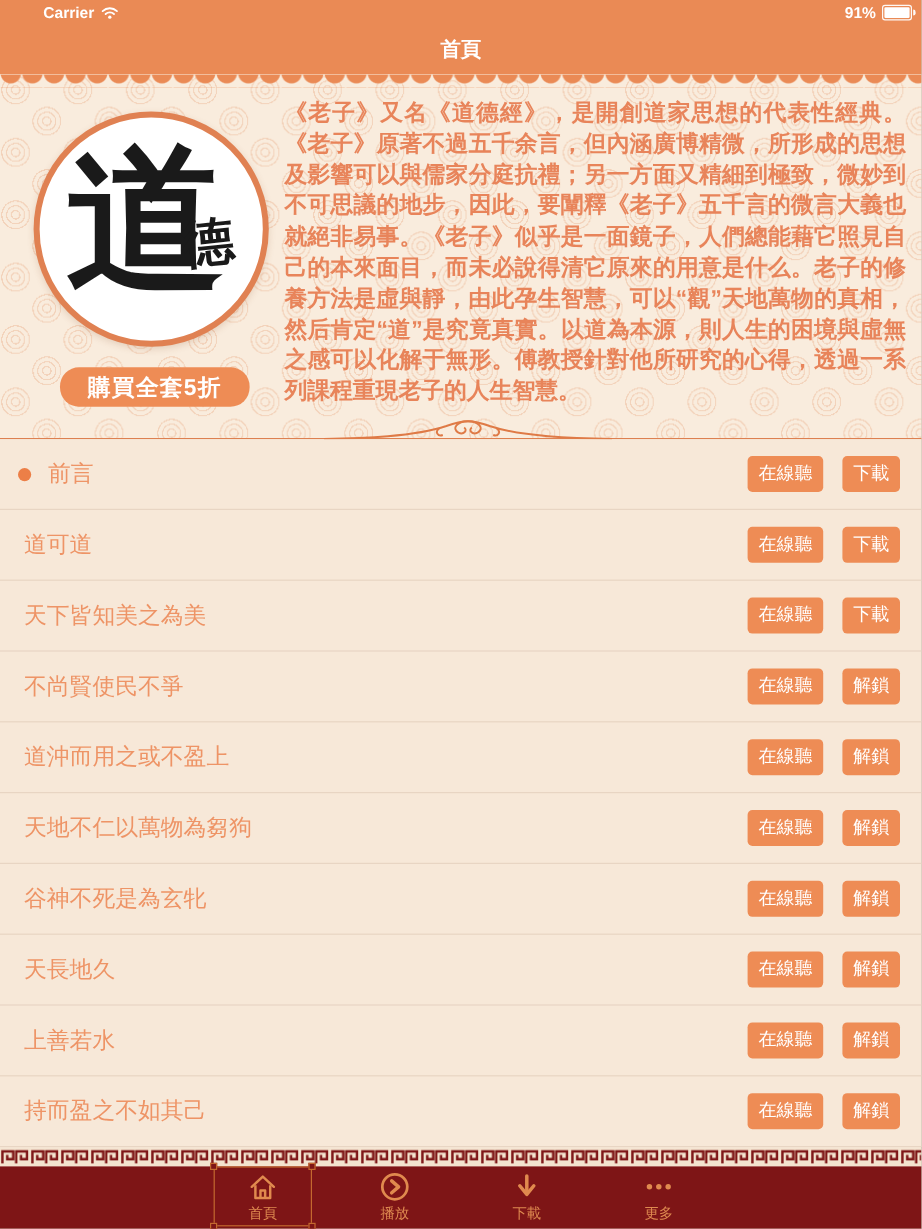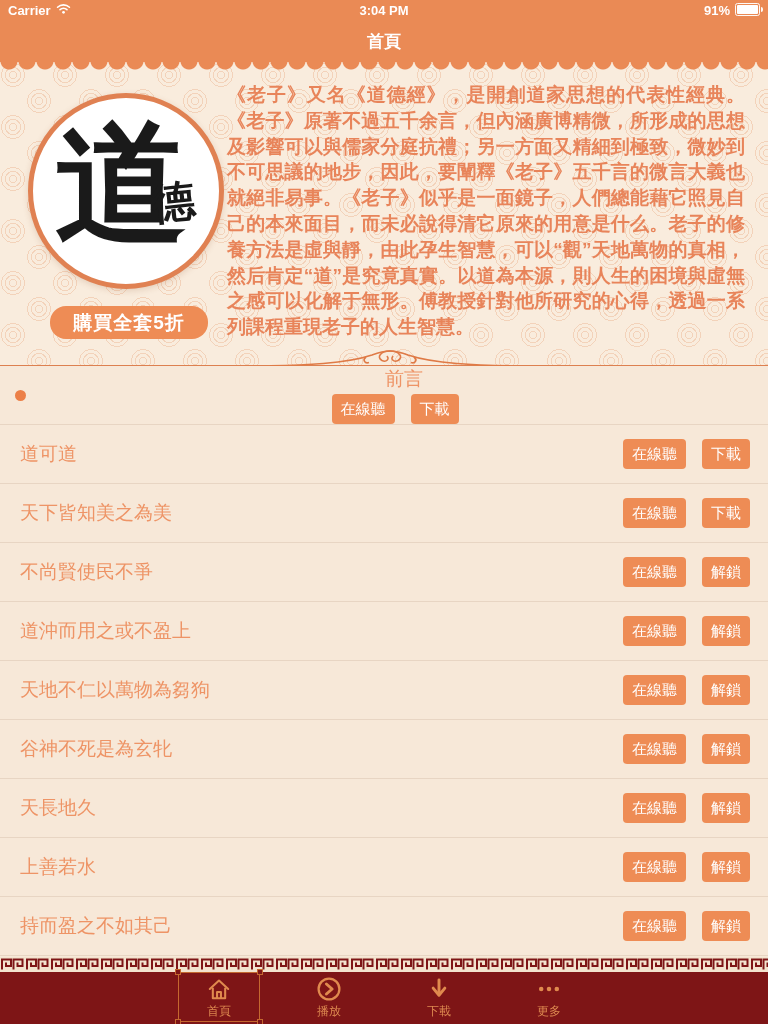--- a/index.html
+++ b/index.html
@@ -2,21 +2,21 @@
 <html><head>
 <meta charset="utf-8">
 <style>
   html,body{margin:0;padding:0;}
   body{font-family:"Liberation Sans",sans-serif;background:#555;}
   .screen{position:relative;width:768px;height:1024px;overflow:hidden;background:#F7E8D8;margin:0 auto;}
 
   
   .statusbar{position:absolute;top:0;left:0;width:768px;height:20px;background:#EA8A55;
     display:flex;align-items:center;justify-content:space-between;color:#fff;font-size:13px;font-weight:bold;box-sizing:border-box;padding:0 8px;}
-  .sb-left,.sb-right{display:flex;align-items:flex-start;gap:5px;width:130px;}
+  .sb-left,.sb-right{display:flex;align-items:center;gap:5px;width:130px;margin-left:28px;}
   .sb-right{justify-content:flex-end;}
   .sb-center{flex:1;text-align:center;}
   .battery{position:relative;display:inline-block;width:23px;height:11px;border:1px solid rgba(255,255,255,.95);border-radius:2.5px;}
   .battery::before{content:"";position:absolute;left:1px;top:1px;right:1px;bottom:1px;background:#fff;border-radius:1px;}
   .battery::after{content:"";position:absolute;right:-4px;top:3px;width:2.5px;height:5px;background:rgba(255,255,255,.95);border-radius:0 2px 2px 0;}
   .navbar{position:absolute;top:20px;left:0;width:768px;height:42px;background:#EA8A55;
     display:flex;align-items:center;justify-content:center;}
   .nav-title{color:#fff;font-size:17px;font-weight:600;}
 
   
@@ -28,29 +28,29 @@
     background-size:52px 52px;background-position:0 0,26px 26px;}
   .scallop{position:absolute;top:0;left:0;width:768px;height:11px;
     background-image:radial-gradient(circle at 9px -1px, #EA8A55 8px, transparent 9px);
     background-size:18px 11px;background-repeat:repeat-x;}
   .logo-circle{position:absolute;left:28px;top:31px;width:196px;height:196px;border-radius:50%;
     background:#fff;border:5px solid #E08152;box-sizing:border-box;box-shadow:0 2px 6px rgba(140,80,40,.18);}
   .logo-main{position:absolute;left:22px;top:-4px;font-family:"DejaVu Serif",serif;font-size:132px;font-weight:bold;color:#1a1a1a;line-height:1.35;}
   .logo-sub{position:absolute;right:24px;bottom:52px;font-family:"DejaVu Serif",serif;font-size:44px;font-weight:bold;color:#1a1a1a;transform:rotate(-6deg);}
   .buy-btn{position:absolute;left:50px;top:244px;width:158px;height:33px;background:#EE8C55;color:#fff;
     border:none;border-radius:16px;font-size:19px;font-weight:bold;font-family:inherit;cursor:pointer;letter-spacing:1px;}
-  .desc{position:absolute;left:227px;top:20px;width:518px;margin:0;font-size:19px;line-height:25.8px;
+  .desc{position:absolute;left:237px;top:20px;width:518px;margin:0;font-size:19px;line-height:25.8px;
     color:#E8845A;font-weight:bold;text-align:justify;}
   .flourish{position:absolute;left:270px;bottom:-2px;}
 
   
   .list{position:absolute;top:366px;left:0;width:768px;background:#F7E8D8;}
   .row{position:relative;height:59px;display:flex;align-items:center;box-sizing:border-box;
     border-bottom:1px solid #E8D5C3;padding-left:20px;}
-  .row.playing{padding-left:40px;flex-direction:column;}
+  .row.playing{padding-left:40px;}
   .dot{position:absolute;left:15px;top:50%;margin-top:-5.5px;width:11px;height:11px;border-radius:50%;background:#EC7F47;}
   .row-title{font-size:19px;color:#EE9466;flex:1;}
   .chips{display:flex;gap:16px;padding-right:18px;}
   .chip{background:#EE8C55;color:#fff;border:none;border-radius:4px;font-size:15px;font-family:Liberation Sans, sans-serif;
     padding:6px 9px;min-width:44px;cursor:pointer;line-height:1.2;}
 
   
   .meander-strip{position:absolute;top:957px;left:0;width:768px;height:15px;background:#F3E3CE;}
   .tabbar{position:absolute;top:972px;left:0;width:768px;height:52px;background:#7E1516;
     display:flex;justify-content:center;align-items:center;}
@@ -70,21 +70,20 @@
 
   <div class="statusbar">
     <div class="sb-left">
       <span>Carrier</span>
       <svg width="15" height="11" viewBox="0 0 16 12">
         <path d="M1.5 4.6 A9.5 9.5 0 0 1 14.5 4.6" stroke="#fff" stroke-width="1.7" fill="none" stroke-linecap="round"></path>
         <path d="M4.2 7.3 A5.6 5.6 0 0 1 11.8 7.3" stroke="#fff" stroke-width="1.7" fill="none" stroke-linecap="round"></path>
         <circle cx="8" cy="10.2" r="1.5" fill="#fff"></circle>
       </svg>
     </div>
-    <div class="sb-center">3:04 PM</div>
     <div class="sb-right">
       <span>91%</span>
       <span class="battery"></span>
     </div>
   </div>
 
   <div class="navbar">
     <span class="nav-title">首頁</span>
   </div>
 

